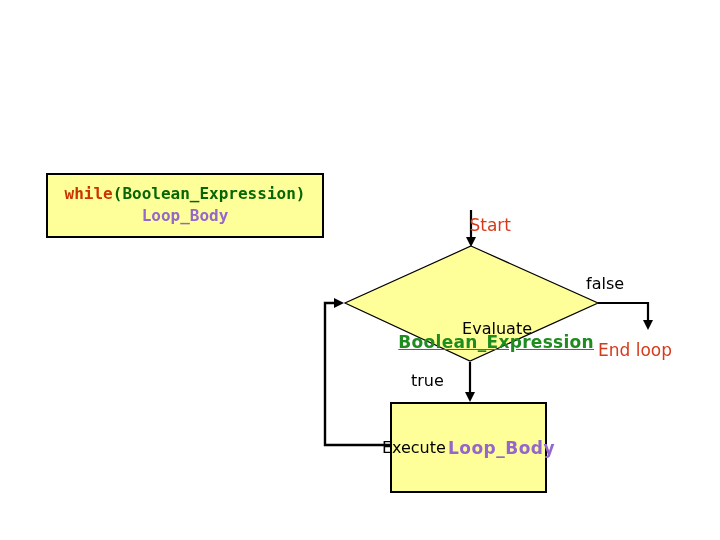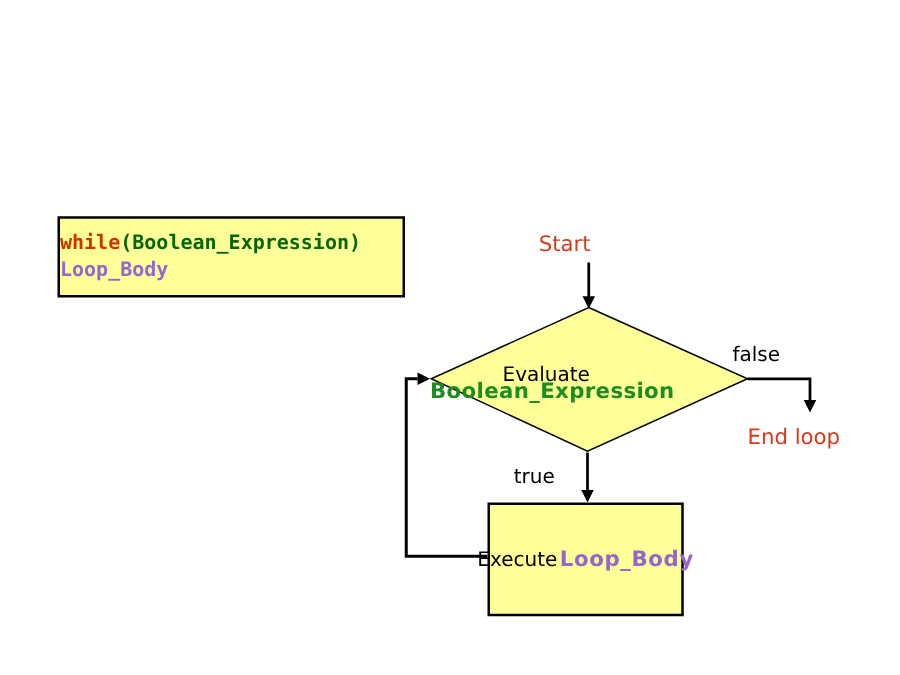--- a/index.html
+++ b/index.html
@@ -27,36 +27,37 @@
     position: absolute;
     left: 46px; top: 173px;
     width: 278px; height: 65px;
     box-sizing: border-box;
     background: var(--shape-fill, #ffff99);
     border: 2px solid var(--shape-border, #000);
     font-family: "DejaVu Sans Mono", monospace;
     font-weight: bold;
     font-size: 16px;
     line-height: 22px;
+    text-align: center;
     padding-top: 8px;
     white-space: nowrap;
   }
   .kw    { color: var(--keyword-red, #cc3300); }
   .cond  { color: var(--code-green, #066606); }
   .body-purple { color: var(--purple, #9566cb); }
   .flow-svg { position: absolute; left: 0; top: 0; width: 720px; height: 540px; }
   .label {
     position: absolute;
     font-size: 16px;
     color: #000;
     white-space: nowrap;
   }
-  .label.center { text-align: left; }
+  .label.center { text-align: right; margin-top: 29px; }
   .red-label  { color: var(--flow-red, #d63a1b); }
-  .green-bold { color: var(--expr-green, #1e8c1e); font-weight: bold; font-size: 17px; letter-spacing: 0.3px; }
+  .green-bold { color: var(--expr-green, #1e8c1e); font-weight: bold; font-size: 17px; letter-spacing: 0.3px; text-decoration: underline; }
   .exec-box {
     position: absolute;
     left: 390px; top: 402px;
     width: 157px; height: 91px;
     box-sizing: border-box;
     background: var(--shape-fill, #ffff99);
     border: 2px solid var(--shape-border, #000);
     display: flex;
     justify-content: center;
     align-items: center;

